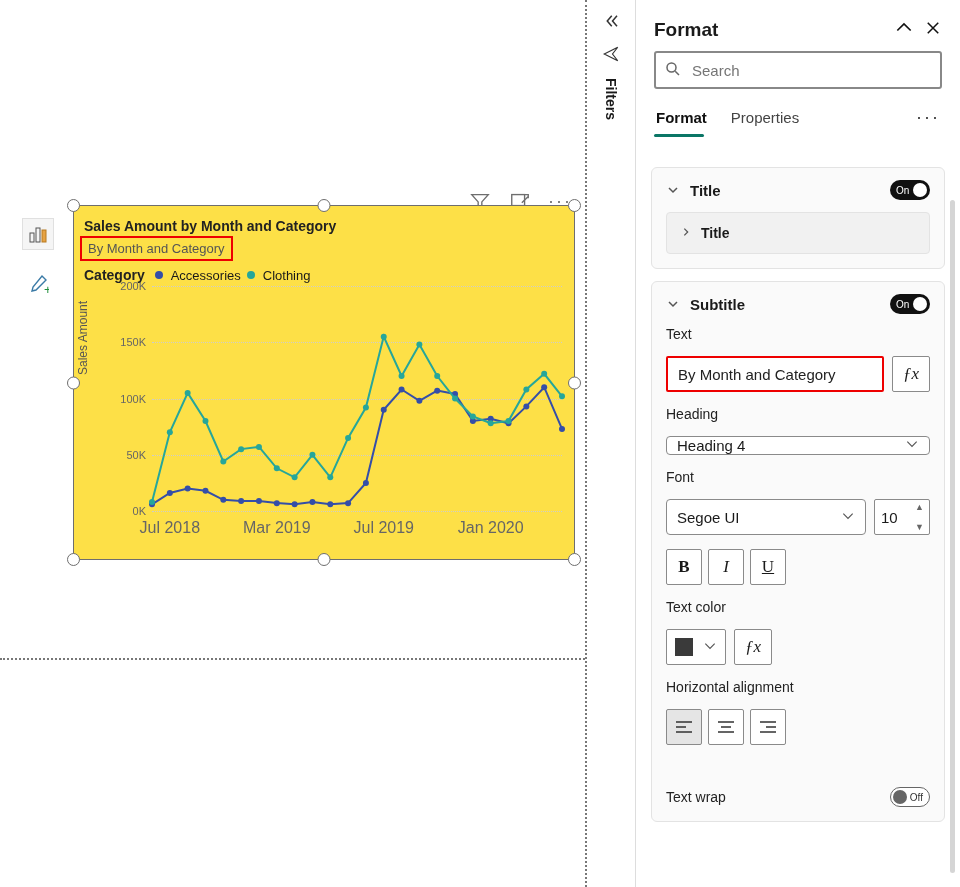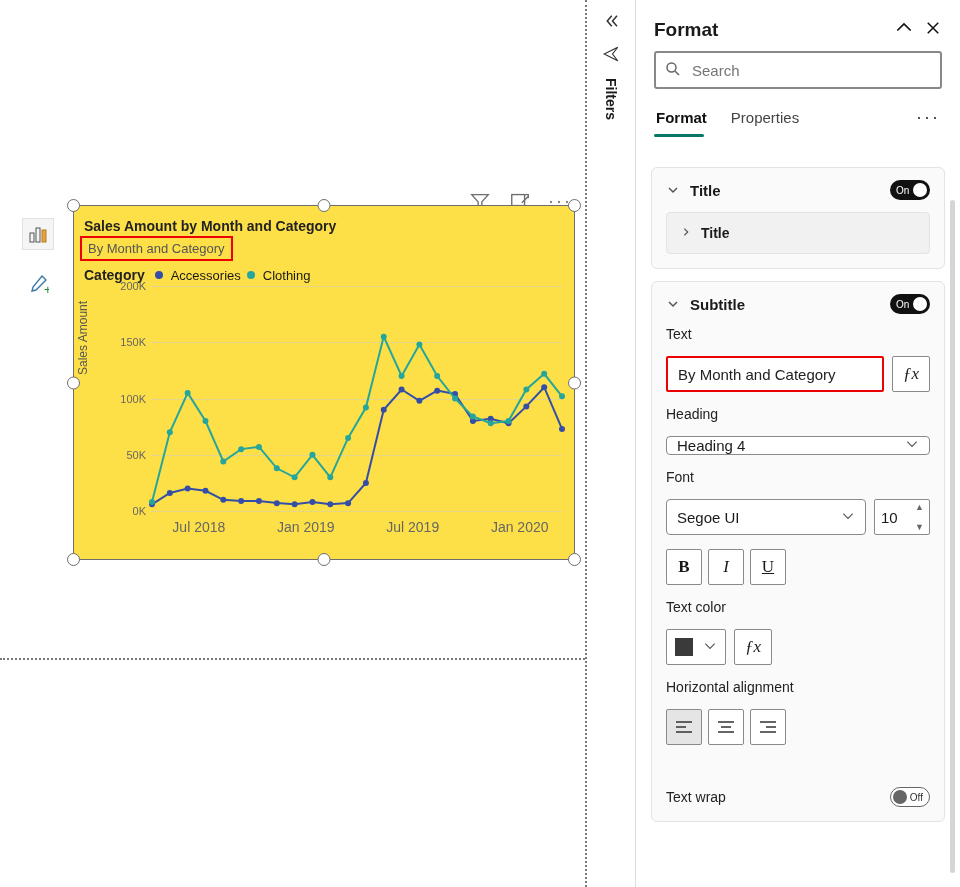--- a/index.html
+++ b/index.html
@@ -33,21 +33,21 @@
   .legend .lbl { font-weight: 600; margin-right: 4px; }
   .dot { width: 8px; height: 8px; border-radius: 50%; display: inline-block; margin-right: 2px; }
   .dot.acc { background: #344ea8; } .dot.clo { background: #26a69a; }
 
   .chart-body { position: absolute; left: 16px; right: 8px; top: 80px; bottom: 10px; }
   .y-axis-label { position: absolute; left: -14px; top: 48%; transform: rotate(-90deg) translateX(50%); transform-origin: left top; font-size: 12px; color: #555; }
   .plot { position: absolute; left: 62px; right: 4px; top: 0; bottom: 38px; }
   .grid-line { position: absolute; left: 0; right: 0; height: 0; border-top: 1px dotted #ccc; }
   .y-tick { position: absolute; left: -42px; width: 36px; text-align: right; font-size: 11px; color: #666; transform: translateY(-50%); }
   .x-ticks { position: absolute; left: 62px; right: 4px; bottom: 16px; height: 14px; }
-  .x-tick { position: absolute; font-size: 14px; color: #666; transform: translateX(-50%); white-space: nowrap; margin-left: 29px; }
+  .x-tick { position: absolute; font-size: 16px; color: #666; transform: translateX(-50%); white-space: nowrap; }
   .x-title { position: absolute; left: 0; right: 0; bottom: -2px; text-align: center; font-size: 12px; color: #555; }
   svg.line-svg { position: absolute; inset: 0; width: 100%; height: 100%; overflow: visible; }
   svg.line-svg circle { stroke: none; }
 
   
   .filters-strip { width: 50px; border-left: 2px dotted #777; display: flex; flex-direction: column; align-items: center; padding-top: 12px; gap: 12px; }
   .filters-strip .expand-ic { cursor: pointer; color: #444; }
   .filters-vert { writing-mode: vertical-rl; font-size: 14px; font-weight: 600; cursor: pointer; }
 
   
@@ -212,21 +212,21 @@
                 <circle cx="320.8695652173913" cy="130.5" r="3" fill="#26a69a"></circle>
                 <circle cx="338.69565217391306" cy="137.25" r="3" fill="#26a69a"></circle>
                 <circle cx="356.52173913043475" cy="135" r="3" fill="#26a69a"></circle>
                 <circle cx="374.3478260869565" cy="103.49999999999999" r="3" fill="#26a69a"></circle>
                 <circle cx="392.17391304347825" cy="87.75" r="3" fill="#26a69a"></circle>
                 <circle cx="410" cy="110.25" r="3" fill="#26a69a"></circle>
               </svg>
             </div>
           <div class="x-ticks" id="xticks">
               <div class="x-tick" style="left: 17.8261px;">Jul 2018</div>
-              <div class="x-tick" style="left: 124.783px;">Jan 2019</div>
+              <div class="x-tick" style="left: 124.783px;">Mar 2019</div>
               <div class="x-tick" style="left: 231.739px;">Jul 2019</div>
               <div class="x-tick" style="left: 338.696px;">Jan 2020</div>
             </div>
         </div>
       </div>
     </div>
   </div>
 
   <div class="filters-strip">
     <span class="expand-ic"><svg width="22" height="18" viewBox="0 0 24 24" fill="none" stroke="#333" stroke-width="2">

